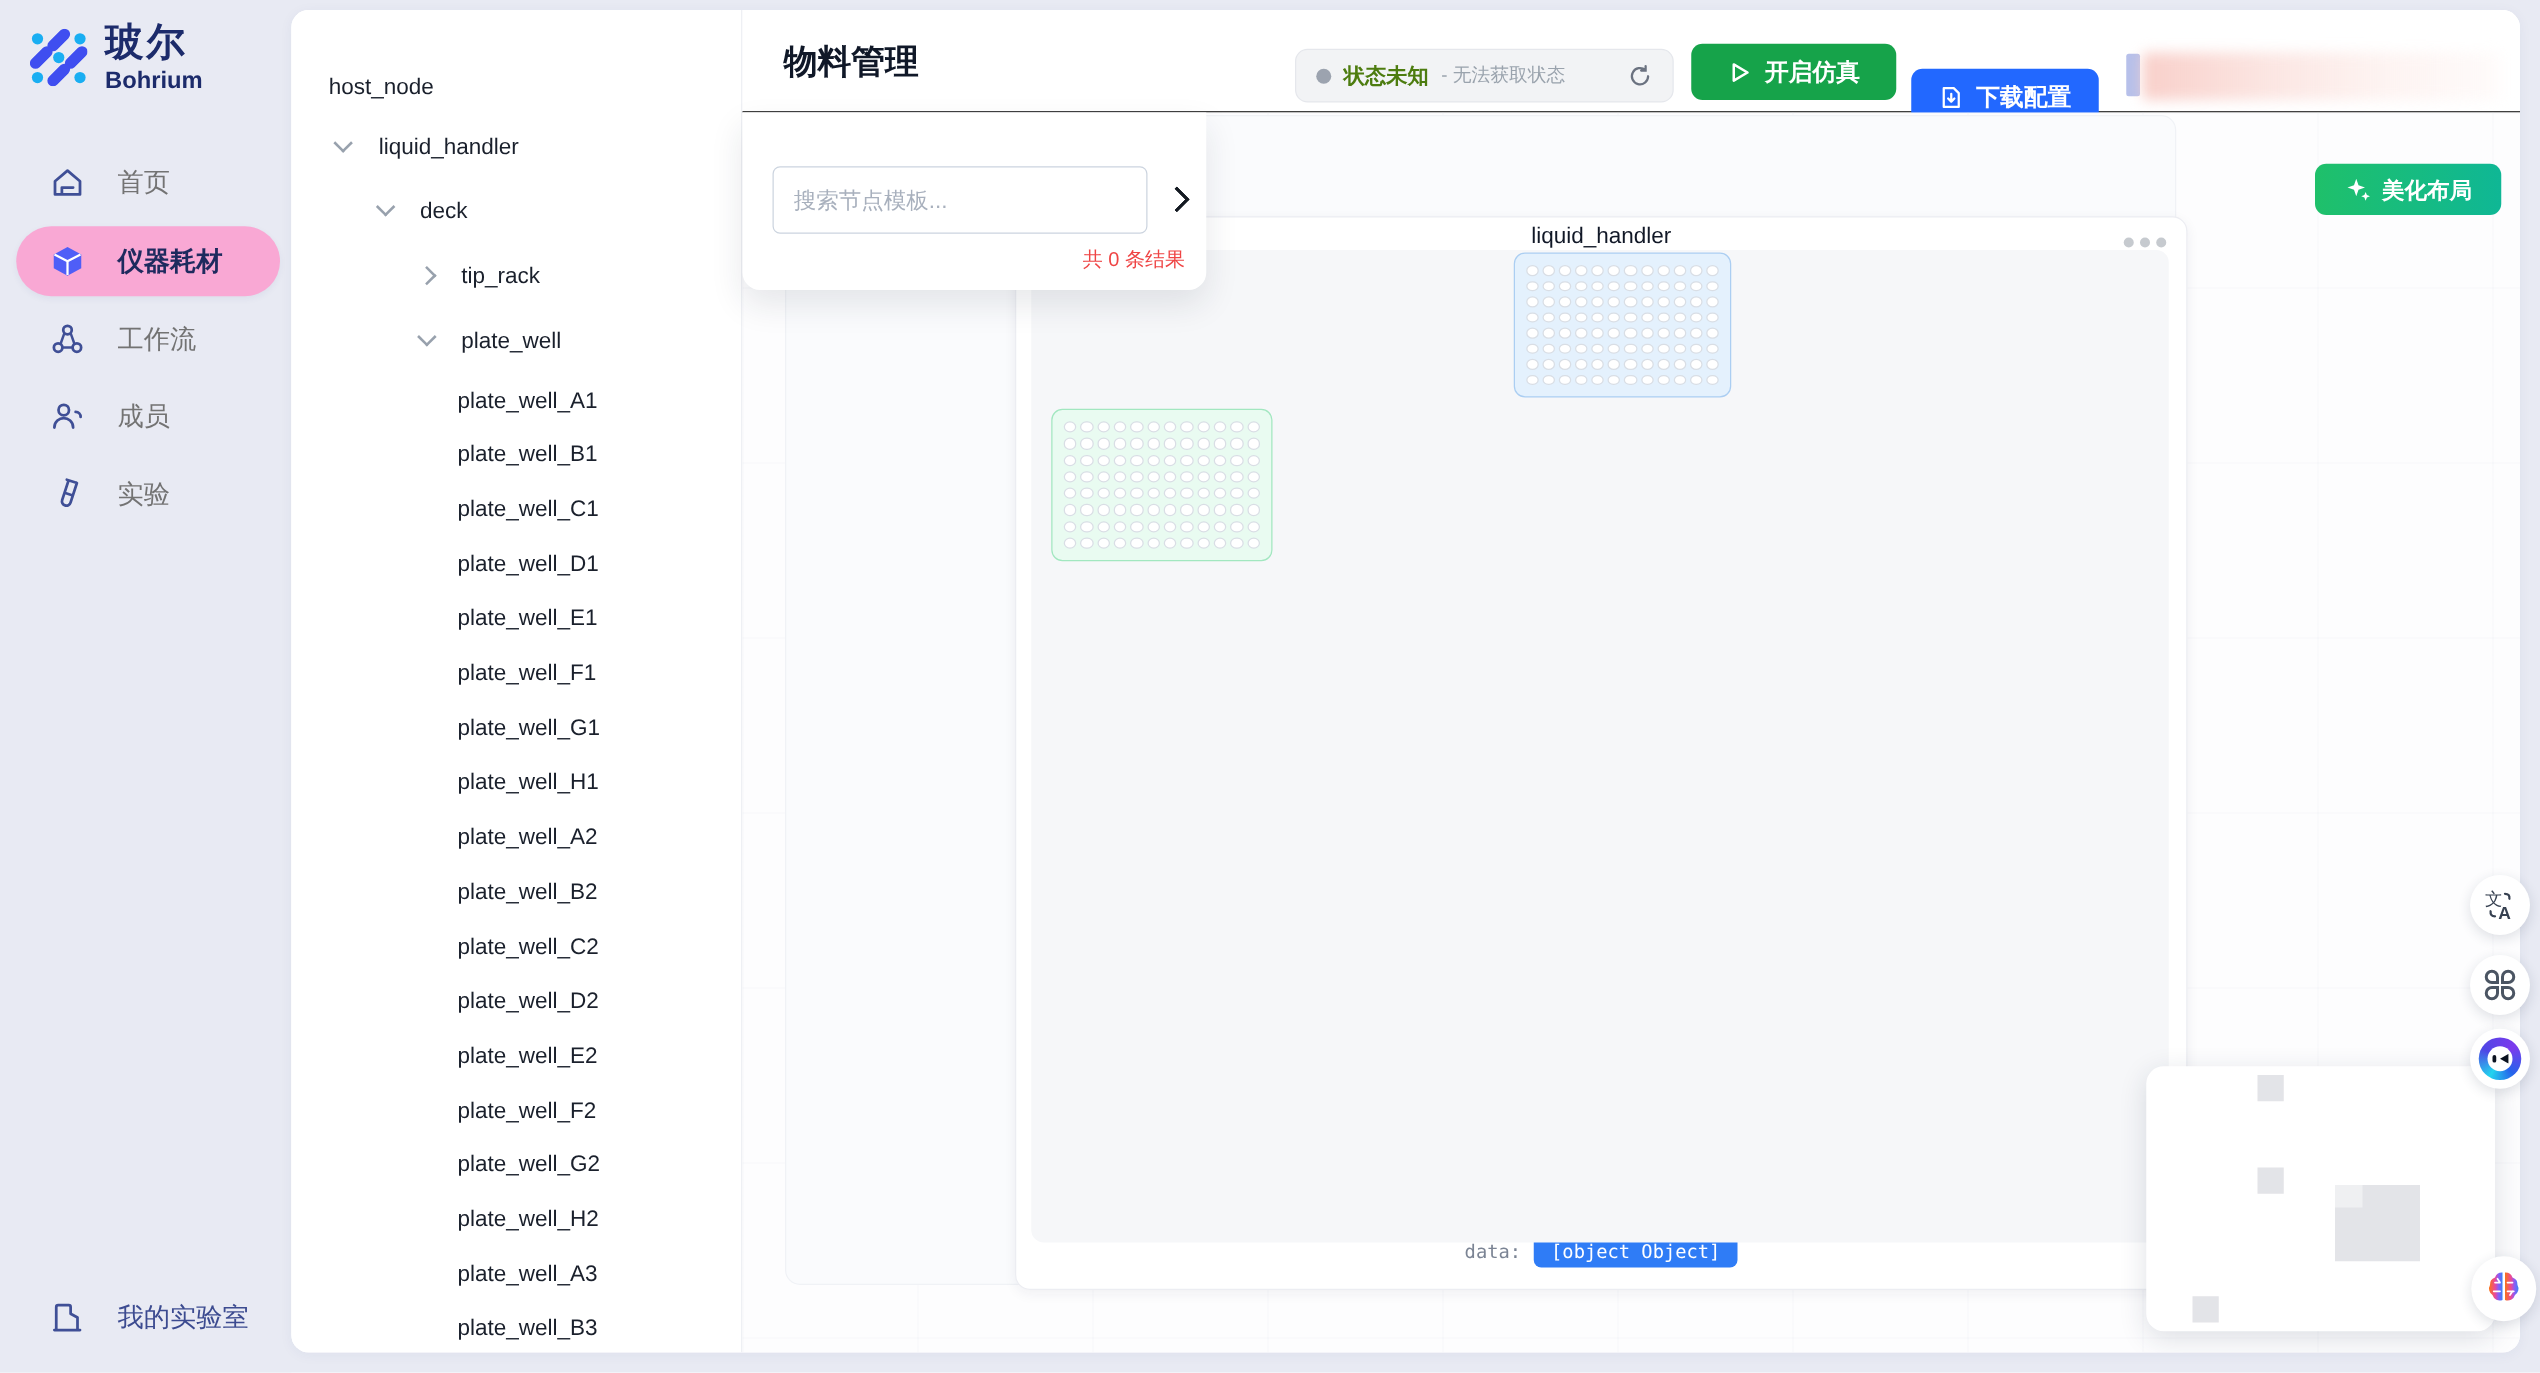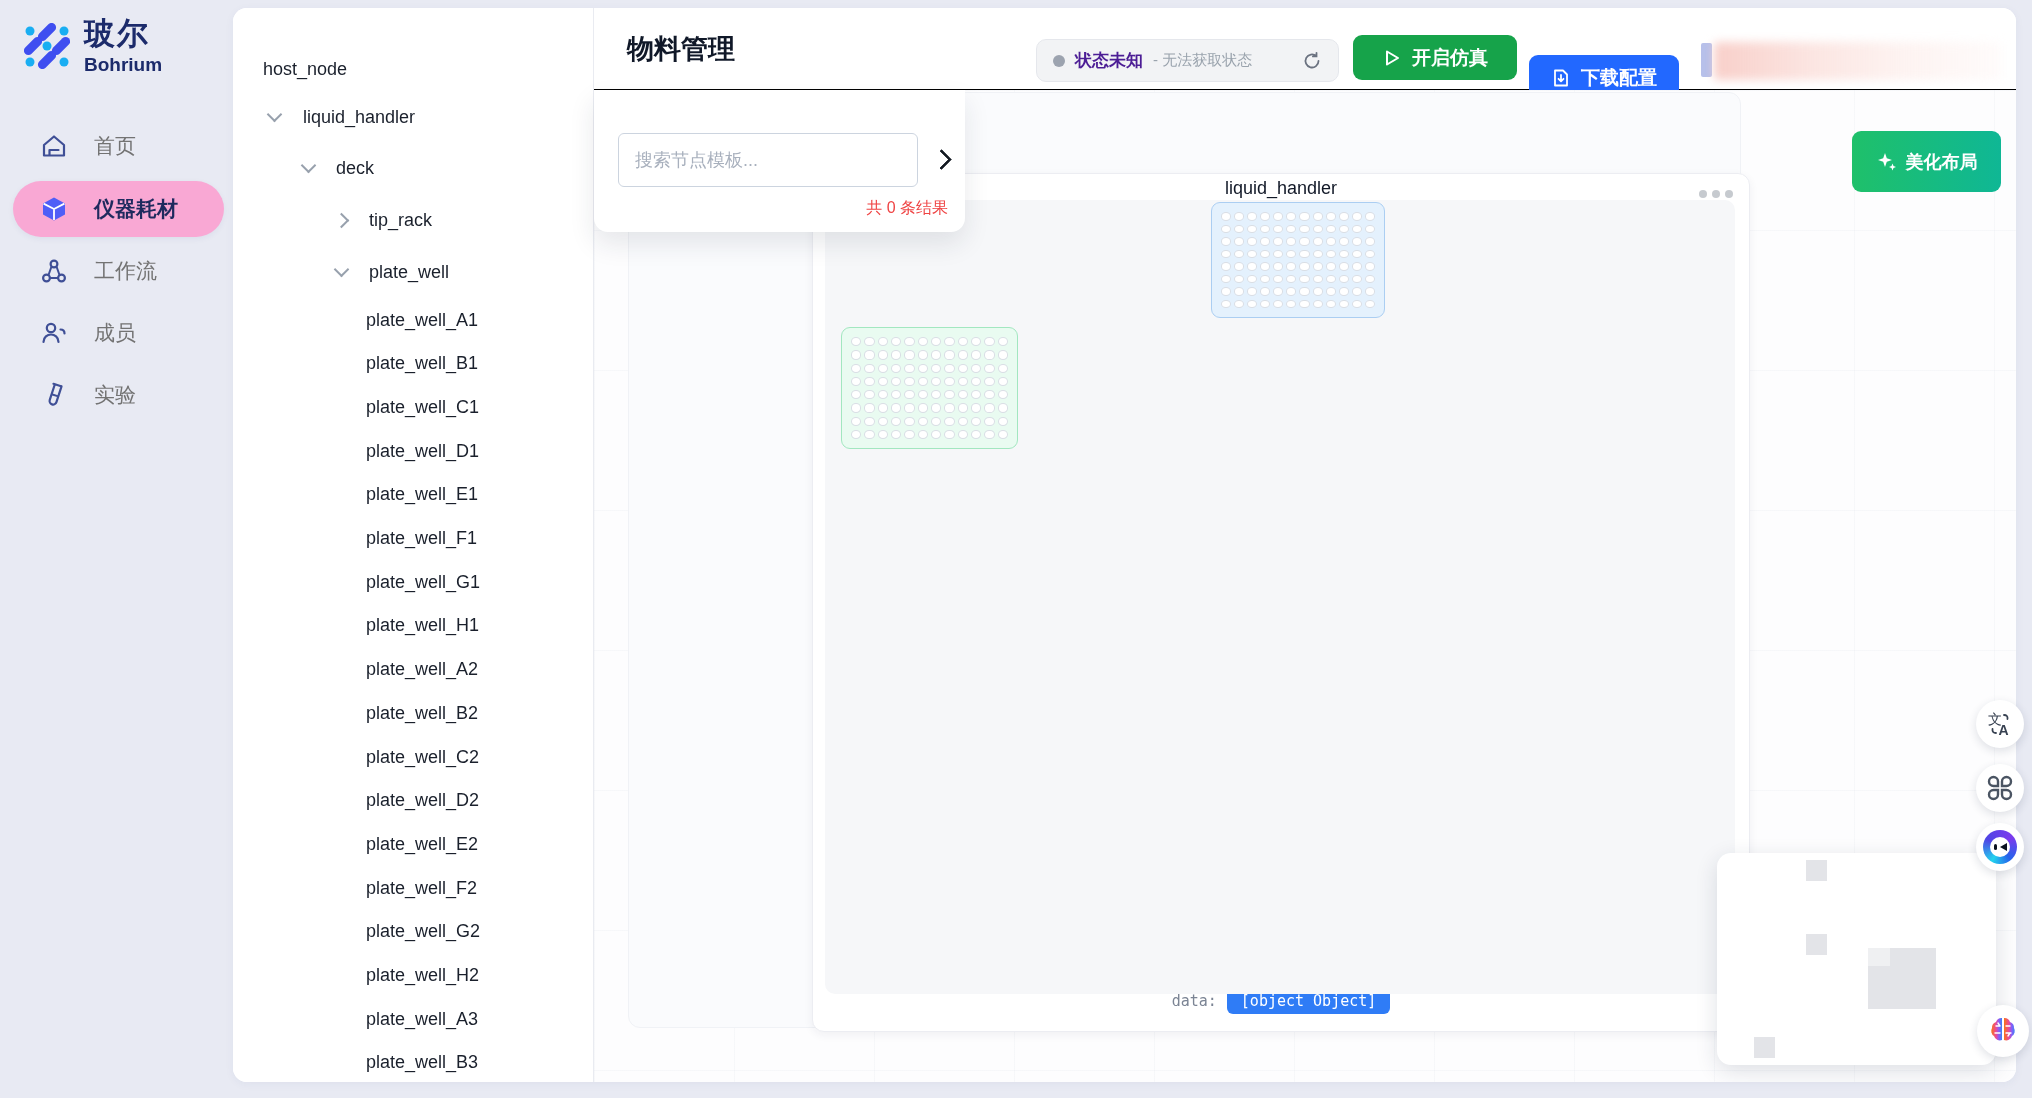--- a/index.html
+++ b/index.html
@@ -41,21 +41,21 @@
   .chev.right{transform:rotate(-45deg);}
 
   
   .main{position:absolute;left:361px;top:0;width:1422px;height:1074px;}
   .main-header{position:absolute;left:0;top:0;width:100%;height:82px;border-bottom:1px solid #000000;box-sizing:border-box;background:#fff;}
   .page-title{position:absolute;left:33px;top:0;height:82px;display:flex;align-items:center;
     font-size:27px;font-weight:700;color:#101828;}
   .status-pill{position:absolute;left:442px;top:31px;width:303px;height:43px;background:#f2f3f5;
     border:1px solid #e5e7ec;border-radius:10px;display:flex;align-items:center;box-sizing:border-box;padding:0 16px;gap:10px;}
   .status-dot{width:12px;height:12px;border-radius:50%;background:#9ca3af;flex:0 0 12px;}
-  .status-label{font-size:17px;color:#4c1d95;font-weight:600;}
+  .status-label{font-size:17px;color:#4d7c0f;font-weight:600;}
   .status-detail{font-size:15px;color:#9aa3ad;}
   .status-refresh{margin-left:auto;width:20px;height:20px;cursor:pointer;}
   .btn{position:absolute;top:27px;height:45px;border:none;border-radius:9px;color:#fff;
     display:flex;align-items:center;justify-content:center;gap:10px;font-size:19px;font-weight:600;cursor:pointer;
     font-family:inherit;}
   .btn-sim{left:759px;width:164px;background:#16a34a;}
   .btn-dl{left:935px;width:150px;background:#2268ff;margin-top:20px;}
   .redacted{position:absolute;left:1107px;top:34px;width:300px;height:38px;display:flex;}
   .redacted-bar{width:11px;height:34px;margin-top:1px;background:#b7c0ea;border-radius:2px;}
   .redacted-blur{flex:1;margin-left:2px;border-radius:4px;filter:blur(5px);
@@ -82,21 +82,21 @@
   .plate{position:absolute;border-radius:9px;box-sizing:border-box;display:grid;cursor:grab;
     grid-template-columns:repeat(12,1fr);grid-template-rows:repeat(8,1fr);gap:4px 3px;padding:9px;}
   .plate i{display:block;border-radius:50%;background:#ffffff;border:1px solid #d9dee5;box-sizing:border-box;}
   .plate-blue{left:386px;top:2px;width:174px;height:116px;border:1.5px solid #abcef2;background:#e4f1fd;}
   .plate-green{left:16px;top:127px;width:177px;height:122px;border:1.5px solid #a2e7c0;background:#e9fbf1;}
   .node-data{position:absolute;left:0;top:814px;width:100%;display:flex;align-items:center;justify-content:center;gap:10px;z-index:1;}
   .node-data .k{font-family:"DejaVu Sans Mono",monospace;font-size:15px;color:#7b8494;}
   .node-data .v{font-family:"DejaVu Sans Mono",monospace;font-size:15px;color:#fff;background:#2f7cf6;
     border-radius:6px;padding:4px 14px;}
 
-  .beautify-btn{position:absolute;left:1258px;top:41px;width:149px;height:61px;border:none;border-radius:9px;
+  .beautify-btn{position:absolute;left:1258px;top:41px;width:149px;height:41px;border:none;border-radius:9px;
     background:linear-gradient(90deg,#1fc06a,#0fb795);color:#fff;font-size:18px;font-weight:600;
     display:flex;align-items:center;justify-content:center;gap:8px;cursor:pointer;font-family:inherit;}
 
   
   .search-overlay{position:absolute;left:0;top:0;width:371px;height:142px;background:#fff;
     border-radius:0 0 14px 14px;box-shadow:0 12px 26px rgba(30,41,59,.10);z-index:5;}
   .search-input{position:absolute;left:24px;top:43px;width:300px;height:54px;box-sizing:border-box;
     border:1.5px solid #ccd4df;border-radius:6px;padding:0 16px;font-size:18px;color:#1f2937;
     font-family:inherit;outline:none;background:#fff;}
   .search-input::placeholder{color:#a8b0bd;}
@@ -180,20 +180,26 @@
   </div>
 
   <div class="nav-item" style="top:367px">
     <svg class="nav-icon" viewBox="0 0 28 28">
       <path d="M10 3.5 H18 M11.5 3.5 V20 a3.5 3.5 0 0 0 7 0 V3.5" transform="rotate(18 14 14)" fill="none" stroke="#3f4f96" stroke-width="2.2" stroke-linecap="round"></path>
       <path d="M11.5 14 h7" transform="rotate(18 14 14)" stroke="#3f4f96" stroke-width="2"></path>
     </svg>
     <span class="nav-label">实验</span>
   </div>
 
+  <div class="sidebar-footer">
+    <svg class="nav-icon" viewBox="0 0 28 28">
+      <path d="M5 24 V5.5 a1.5 1.5 0 0 1 1.5 -1.5 H15 a1.5 1.5 0 0 1 1.5 1.5 V11 l5.5 3 V24 M3.5 24 H24" fill="none" stroke="#3f4f96" stroke-width="2.2" stroke-linejoin="round" stroke-linecap="round"></path>
+    </svg>
+    <span class="nav-label">我的实验室</span>
+  </div>
 </aside>
 
 <div class="app-card">
 
   <div class="tree-panel">
     <div id="tree-rows">
         <div class="tree-row" style="top: 48px;">
           <span class="tree-label" style="left: 30px;">host_node</span>
         </div>
         <div class="tree-row" style="top: 96px;">

